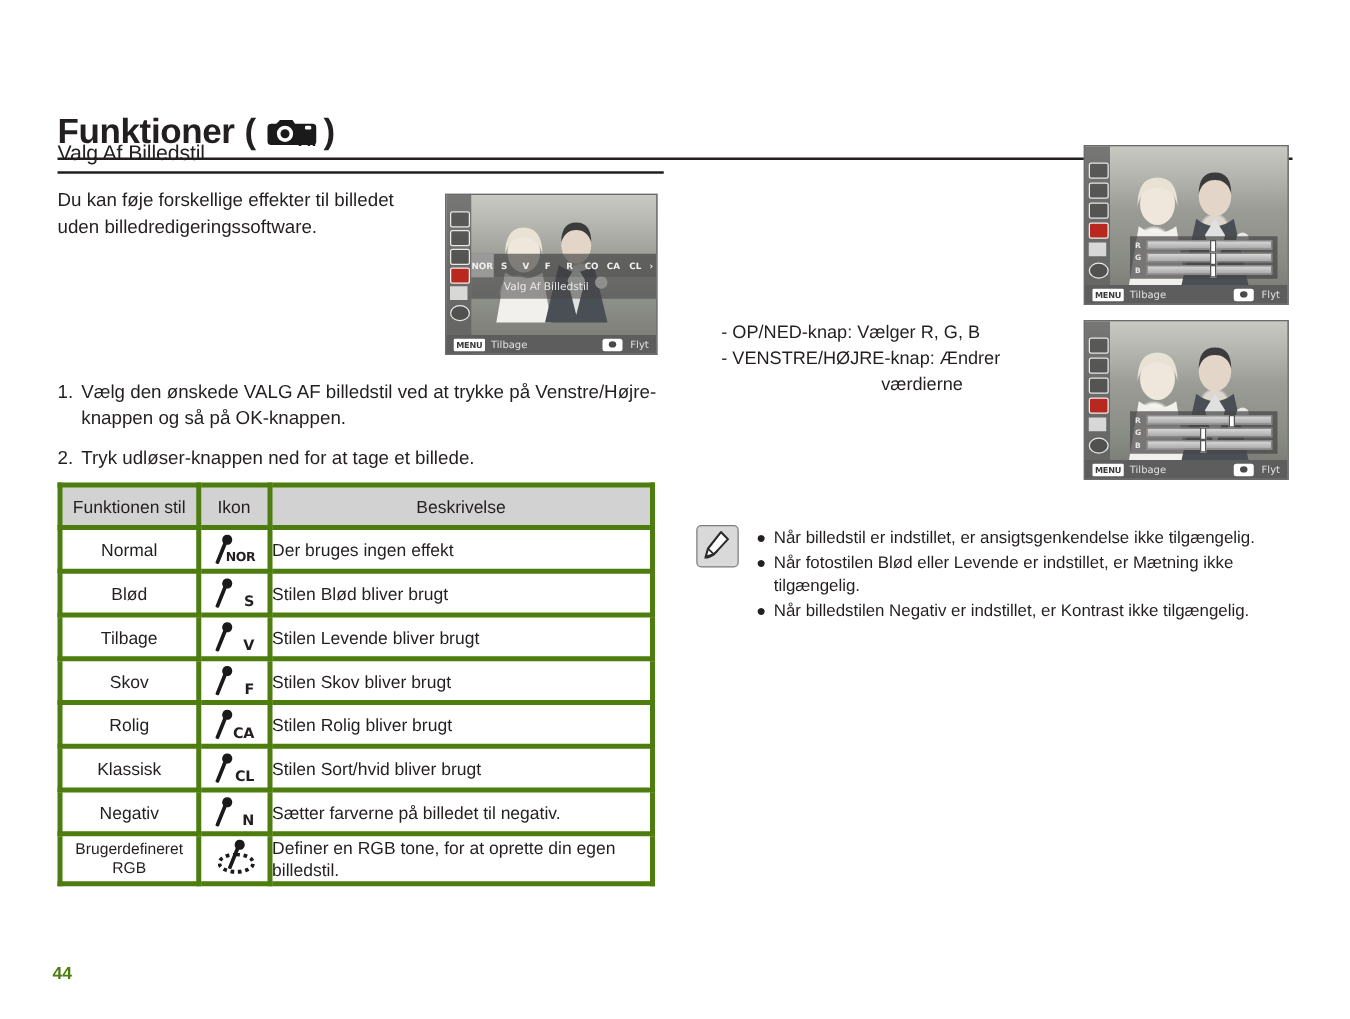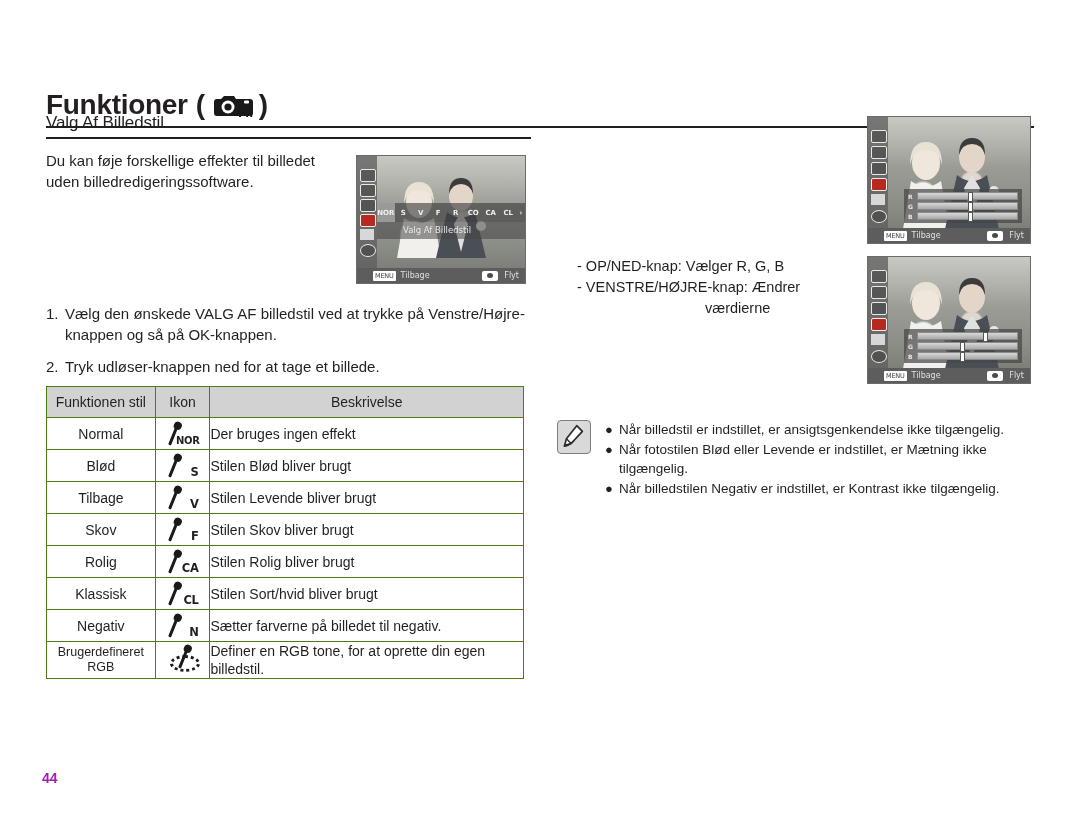--- a/index.html
+++ b/index.html
@@ -109,21 +109,21 @@
   
   .tbl {
     position: absolute;
     left: 46px;
     top: 386px;
     width: 478px;
     border-collapse: collapse;
     font-size: 13.5px;
   }
   .tbl td, .tbl th {
-    border: 1px solid #4d7c0f;
+    border: 4px solid #4d7c0f;
     padding: 0;
     font-weight: normal;
   }
   .tbl thead th {
     background: #d2d2d2;
     height: 30px;
     font-size: 14px;
     text-align: center;
   }
   .col-style { width: 108px; }
@@ -263,21 +263,21 @@
   }
   .note-txt { flex: 1; }
 
   
   .pageno {
     position: absolute;
     left: 42px;
     top: 770px;
     font-size: 14px;
     font-weight: bold;
-    color: #a21caf;
+    color: #4d7c0f;
   }
 
   
   .lcd {
     position: absolute;
     background: #8d8d8d;
     border: 1px solid #6b6b6b;
     overflow: hidden;
     font-family: "DejaVu Sans", sans-serif;
   }
@@ -347,25 +347,25 @@
     position: absolute;
     left: 0; right: 0; bottom: 0;
     height: 15px;
     background: #5d5d5d;
     display: flex;
     align-items: center;
     color: #e0e0e0;
     font-size: 8px;
   }
   .lcd-menu-key {
-    margin-left: 16px;
+    margin-left: 6px;
     background: #ffffff;
     color: #3a3a3a;
     font-size: 6.5px;
-    font-weight: normal;
+    font-weight: bold;
     padding: 1px 2px;
     border-radius: 1px;
     letter-spacing: -0.2px;
   }
   .lcd-bt-txt { margin-left: 5px; }
   .lcd-ok-key {
     margin-left: auto;
     width: 16px; height: 10px;
     background: #ffffff;
     border-radius: 2px;

